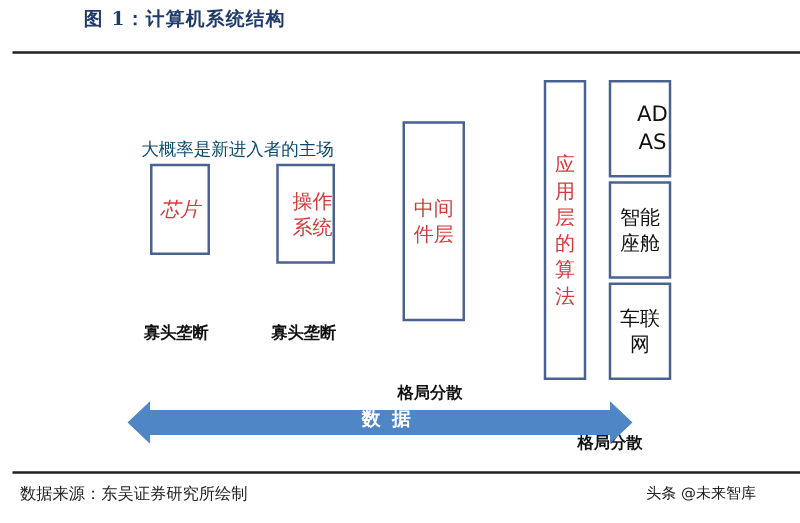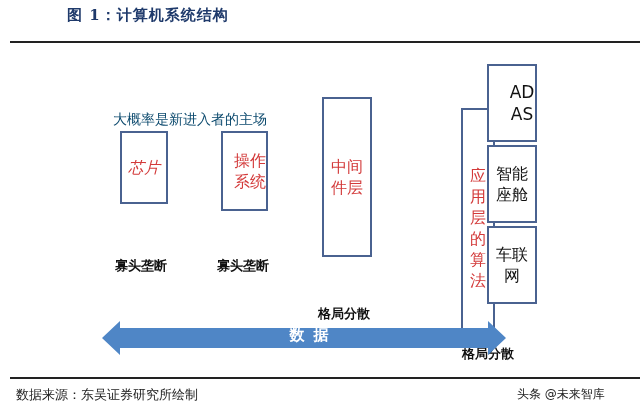--- a/index.html
+++ b/index.html
@@ -47,21 +47,21 @@
 <div class="abs lbl" style="left:217px; top:219px;">寡头垄断</div>
 
 <div class="abs box" style="left:322px; top:97px; width:50px; height:160px;">
   <div class="redtxt">
     <div>中间</div>
     <div>件层</div>
   </div>
 </div>
 <div class="abs lbl" style="left:318px; top:267px;">格局分散</div>
 
-<div class="abs box" style="left:461px; top:64px; width:34px; height:240px;margin-top:44px;">
+<div class="abs box" style="left:435px; top:64px; width:34px; height:240px;">
   <div class="redtxt">
     <div>应用</div>
     <div>层的</div>
     <div>算法</div>
   </div>
 </div>
 <div class="abs box" style="left:487px; top:64px; width:50px; height:78px;padding-left:20px;">
   <div class="blktxt" style="font-size:17px; line-height:22px;">
     <div>AD</div>
     <div>AS</div>

